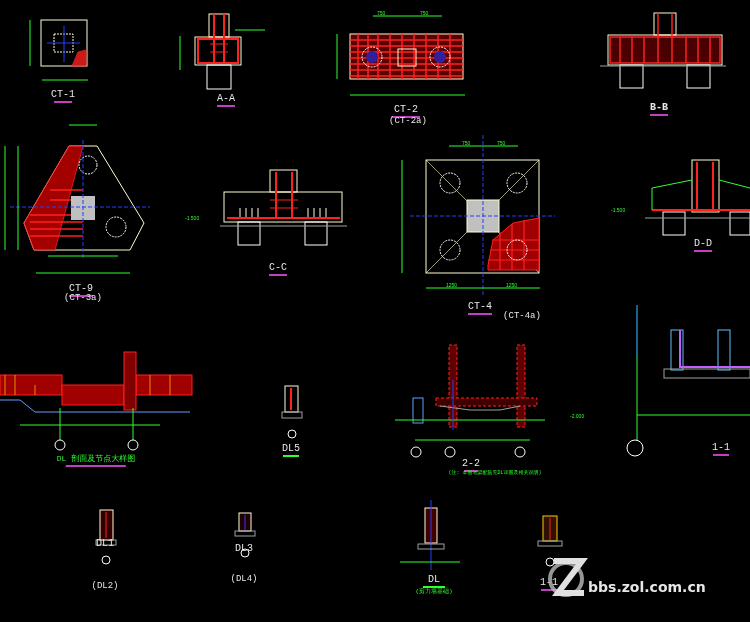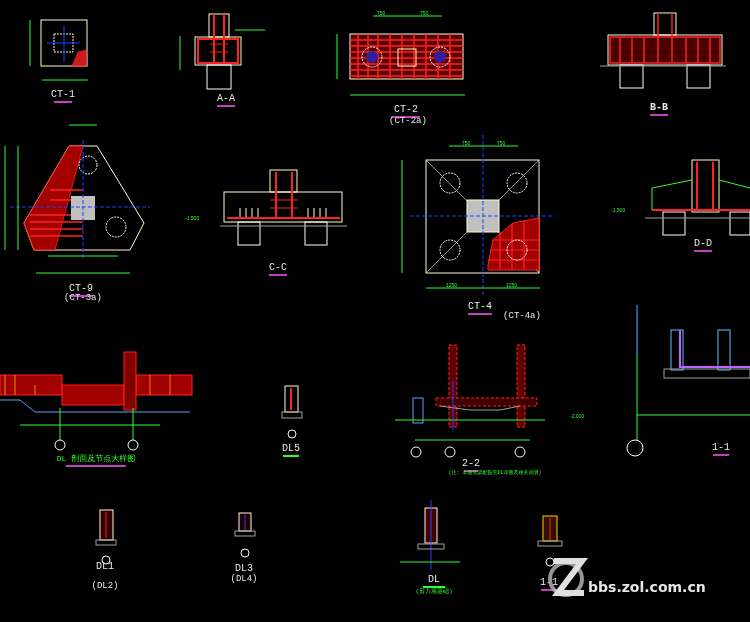--- a/index.html
+++ b/index.html
@@ -264,23 +264,23 @@
 <div class="sub" style="left:83px;top:293px;">(CT-3a)</div>
 <div class="lbl" style="left:278px;top:263px;"><span>C-C</span><span class="ul" style="width:18px;"></span></div>
 <div class="lbl" style="left:480px;top:302px;"><span>CT-4</span><span class="ul" style="width:24px;"></span></div>
 <div class="sub" style="left:482px;top:311px;margin-left:40px;">(CT-4a)</div>
 <div class="lbl" style="left:703px;top:239px;"><span>D-D</span><span class="ul" style="width:18px;"></span></div>
 <div class="lbl" style="left:96px;top:454px;font-size:8px;color:#30ff30;text-align:right;"><span>DL 剖面及节点大样图</span><span class="ul" style="width:60px;"></span></div>
 <div class="lbl" style="left:291px;top:444px;"><span>DL5</span><span class="ul" style="width:16px;background:#30ff30;"></span></div>
 <div class="lbl" style="left:471px;top:459px;"><span>2-2</span><span class="ul" style="width:14px;"></span></div>
 <div class="sub" style="left:495px;top:469px;font-size:5px;color:#30ff30;">(注: 本图地梁配筋见DL详图及相关说明)</div>
 <div class="lbl" style="left:721px;top:443px;"><span>1-1</span><span class="ul" style="width:16px;"></span></div>
-<div class="lbl" style="left:105px;top:562px;text-align:right;"><span>DL1</span></div>
+<div class="lbl" style="left:105px;top:539px;text-align:right;"><span>DL1</span></div>
 <div class="sub" style="left:105px;top:581px;text-align:right;">(DL2)</div>
-<div class="lbl" style="left:244px;top:564px;"><span>DL3</span></div>
+<div class="lbl" style="left:244px;top:544px;"><span>DL3</span></div>
 <div class="sub" style="left:244px;top:574px;">(DL4)</div>
 <div class="lbl" style="left:434px;top:575px;"><span>DL</span><span class="ul" style="width:22px;background:#30ff30;"></span></div>
 <div class="sub" style="left:434px;top:587px;font-size:6px;color:#30ff30;">(剪力墙基础)</div>
 <div class="lbl" style="left:549px;top:578px;"><span>1-1</span><span class="ul" style="width:16px;"></span></div>
 
 <div class="dim" style="left:377px;top:10px;">750</div>
 <div class="dim" style="left:420px;top:10px;">750</div>
 <div class="dim" style="left:462px;top:140px;">750</div>
 <div class="dim" style="left:497px;top:140px;">750</div>
 <div class="dim" style="left:446px;top:282px;">1250</div>

